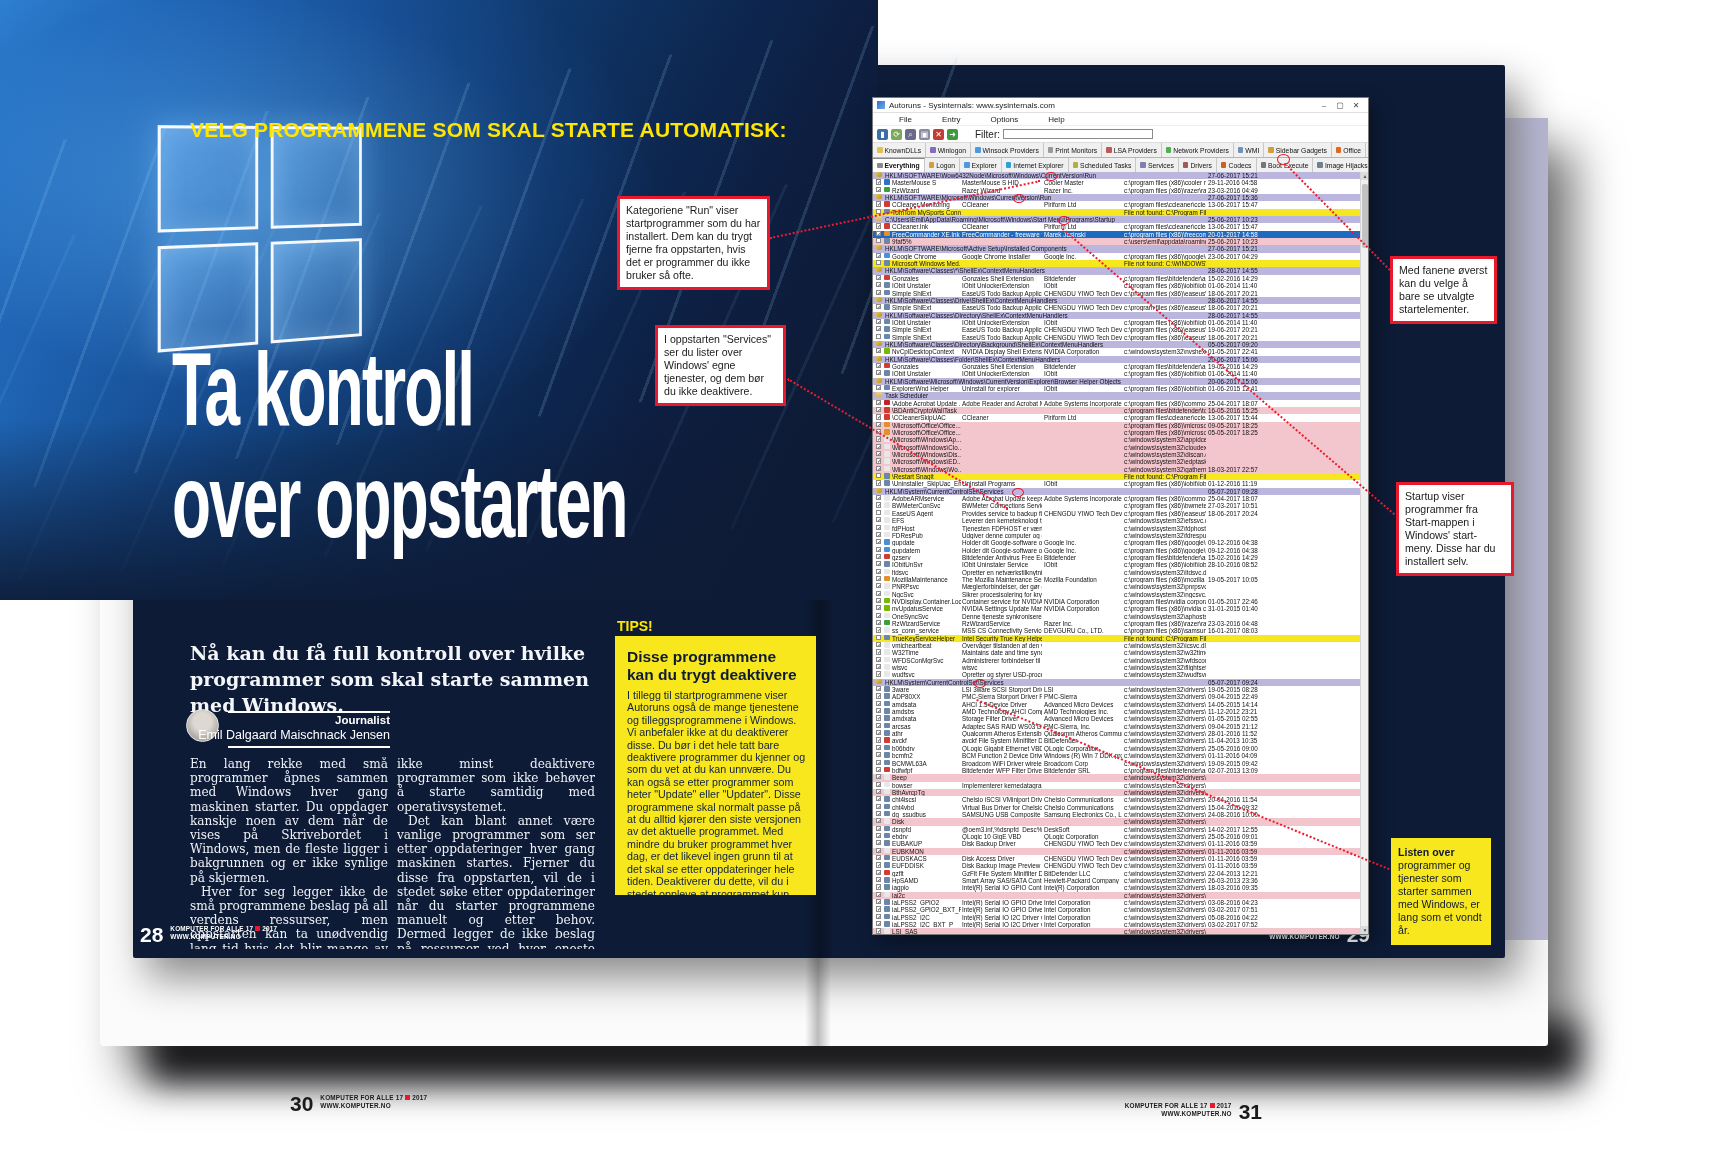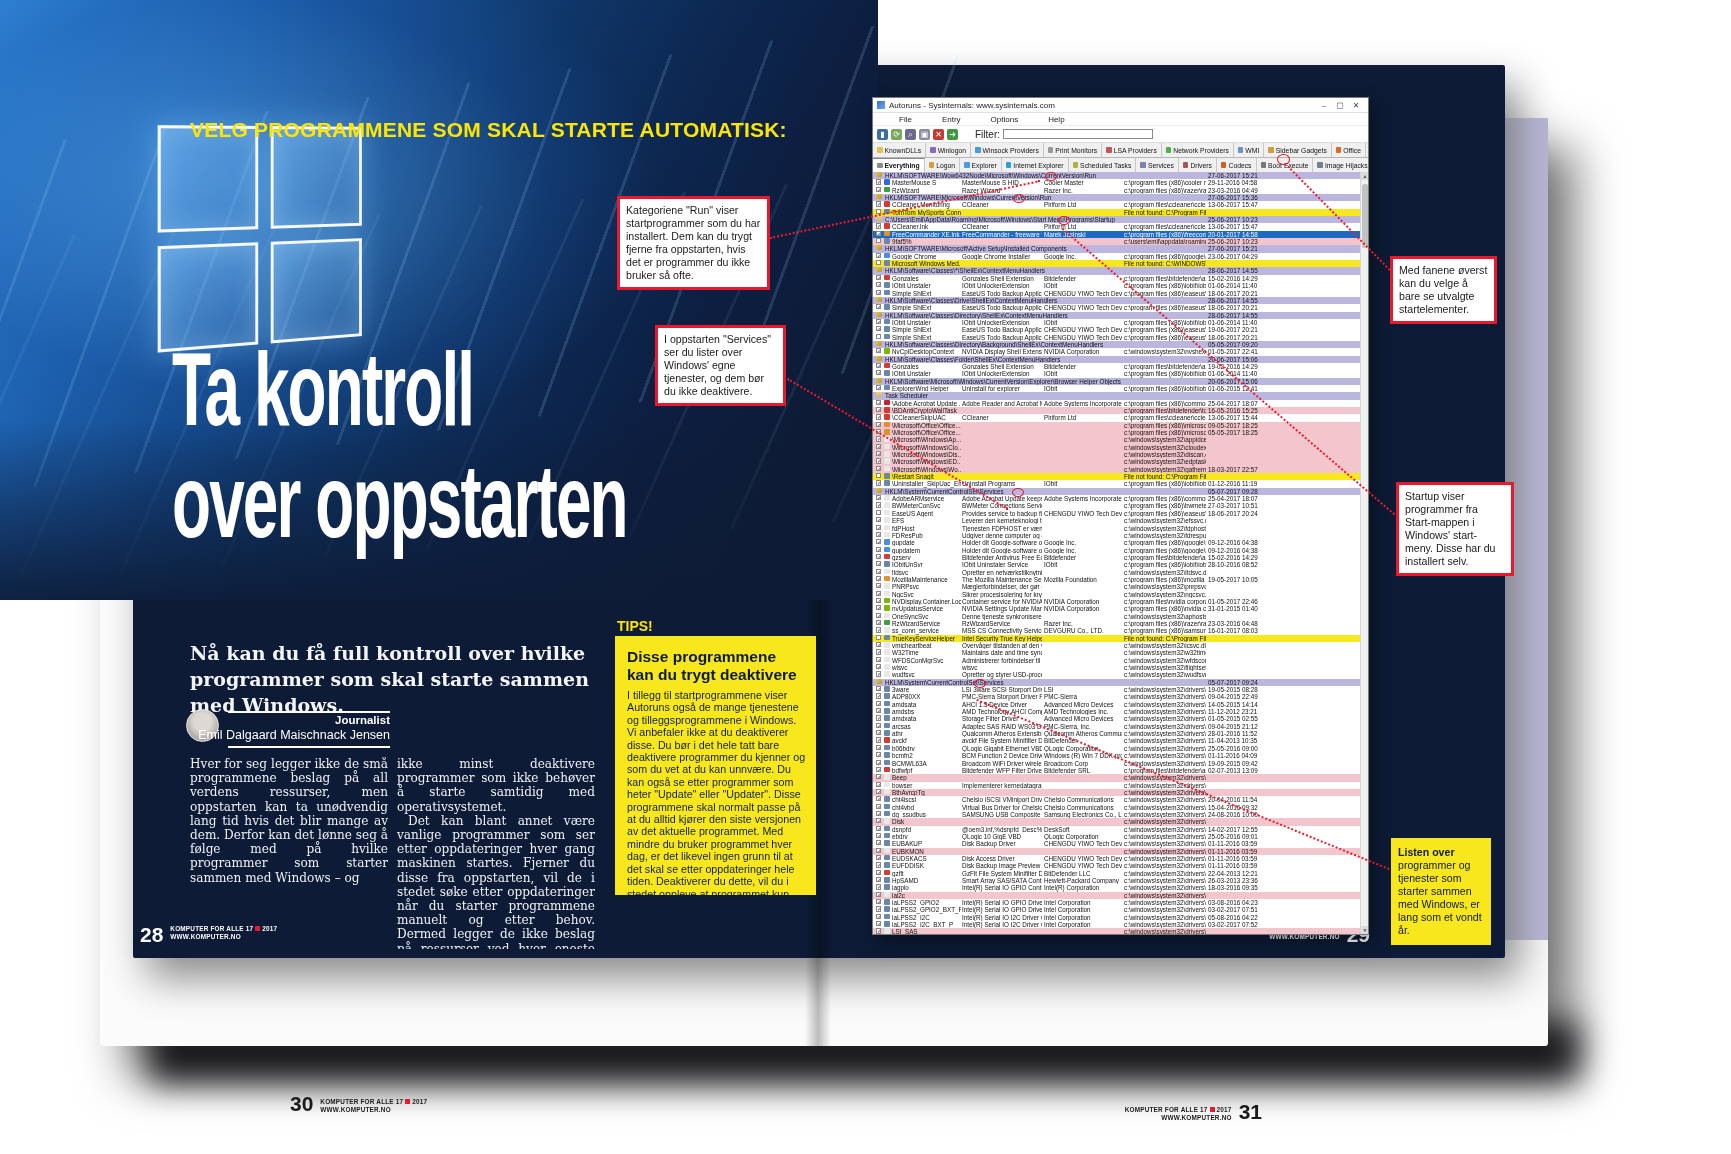--- a/index.html
+++ b/index.html
@@ -52,21 +52,21 @@
   #byline .name { position:absolute; right:0; top:25px; font-size:12.5px; }
   .bodycol { position:absolute; top:757px; width:198px; height:192px; z-index:6; color:#eef1f6;
     font-family:"DejaVu Serif", serif; font-size:12.1px; line-height:14.2px; text-align:justify; overflow:hidden; }
   #col1 { left:190px; } #col2 { left:397px; }
   .bodycol p + p { text-indent:11px; }
   #footer28,#footer29 { z-index:6; color:#fff; display:flex; gap:7px; align-items:flex-start; }
   #footer28 { left:140px; top:925px; } #footer29 { left:auto; right:361px; top:925px; }
   .pgnum { font-size:21px; font-weight:800; line-height:20px; }
   .pglines { font-size:6.4px; font-weight:700; line-height:8px; letter-spacing:.2px; }
   .redsq { display:inline-block; width:5px; height:5px; background:#e8192c; margin:0 2px; }
-  #footer30,#footer31 { z-index:2; color:#1a1a1a; display:flex; gap:7px; align-items:flex-end; position:absolute; }
+  #footer30,#footer31 { z-index:2; color:#1a1a1a; display:flex; gap:7px; align-items:flex-start; position:absolute; }
   #footer30 { left:190px; top:976px; } #footer31 { right:286px; top:984px; }
   #footer30 .redsq,#footer31 .redsq { background:#e8192c; }
 
   
   #tips-label { left:617px; top:618px; z-index:6; color:#ffe600; font-size:14px; font-weight:800; }
   #tips-box { left:615px; top:636px; width:201px; height:259px; background:#f8e71c; z-index:6; padding:12px 10px 8px 12px; overflow:hidden; }
   #tips-box h3 { color:#0d1b36; font-size:15.5px; line-height:17.5px; font-weight:800; margin-bottom:6px; }
   #tips-box p { color:#10213f; font-size:10.7px; line-height:12.4px; }
 
   
@@ -173,20 +173,21 @@
 
 <div class="abs" id="byline">
   <div class="avatar"></div>
   <div class="rule-top"></div>
   <div class="role">Journalist</div>
   <div class="name">Emil Dalgaard Maischnack Jensen</div>
   <div class="rule-bot"></div>
 </div>
 
 <div class="bodycol" id="col1">
+    <p>En lang rekke med små programmer åpnes sammen med Windows hver gang maskinen starter. Du oppdager kanskje noen av dem når de vises på Skrivebordet i Windows, men de fleste ligger i bakgrunnen og er ikke synlige på skjermen.</p>
     <p>Hver for seg legger ikke de små programmene beslag på all verdens ressurser, men oppstarten kan ta unødvendig lang tid hvis det blir mange av dem. Derfor kan det lønne seg å følge med på hvilke programmer som starter sammen med Windows – og</p>
   </div>
 <div class="bodycol" id="col2">
     <p>ikke minst deaktivere programmer som ikke behøver å starte samtidig med operativsystemet.</p>
     <p>Det kan blant annet være vanlige programmer som ser etter oppdateringer hver gang maskinen startes. Fjerner du disse fra oppstarten, vil de i stedet søke etter oppdateringer når du starter programmene manuelt og etter behov. Dermed legger de ikke beslag på ressurser ved hver eneste oppstart. Med programmet Autoruns, som kan lastes ned gratis fra Fordelssonen, får du fullstendig oversikt over samtlige programmer som starter sammen med operativsystemet, og det er helt ufarlig å slå dem på eller av med et enkelt klikk.</p>
   </div>
 
 <div class="abs" id="tips-label">TIPS!</div>
 <div class="abs" id="tips-box">
   <h3>Disse programmene kan du trygt deaktivere</h3>

